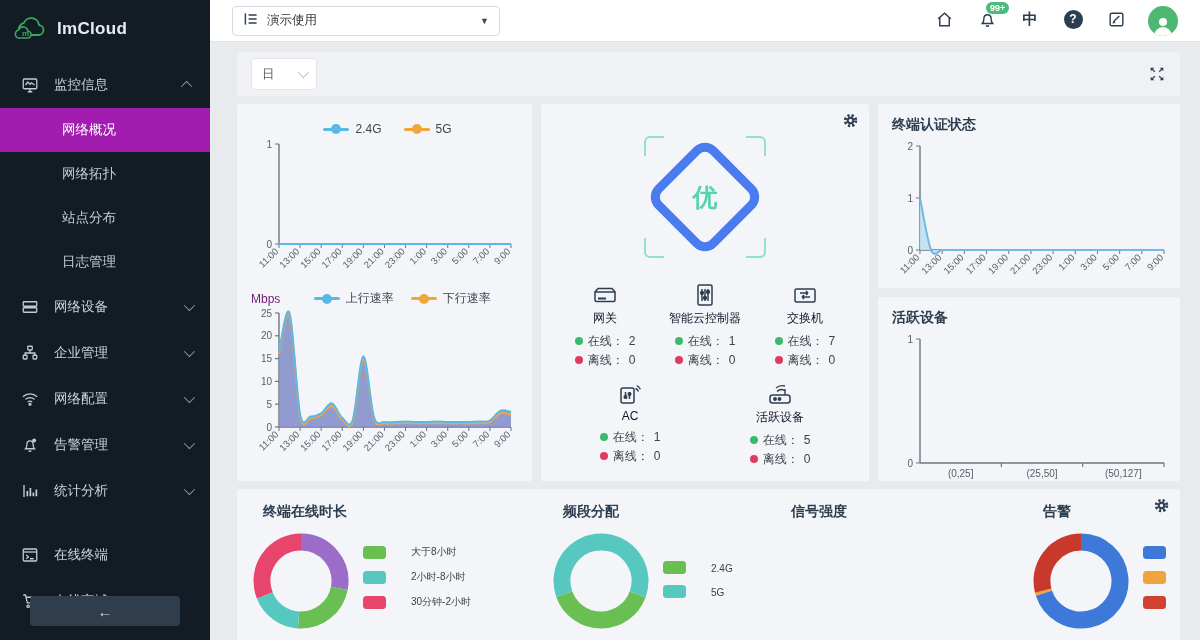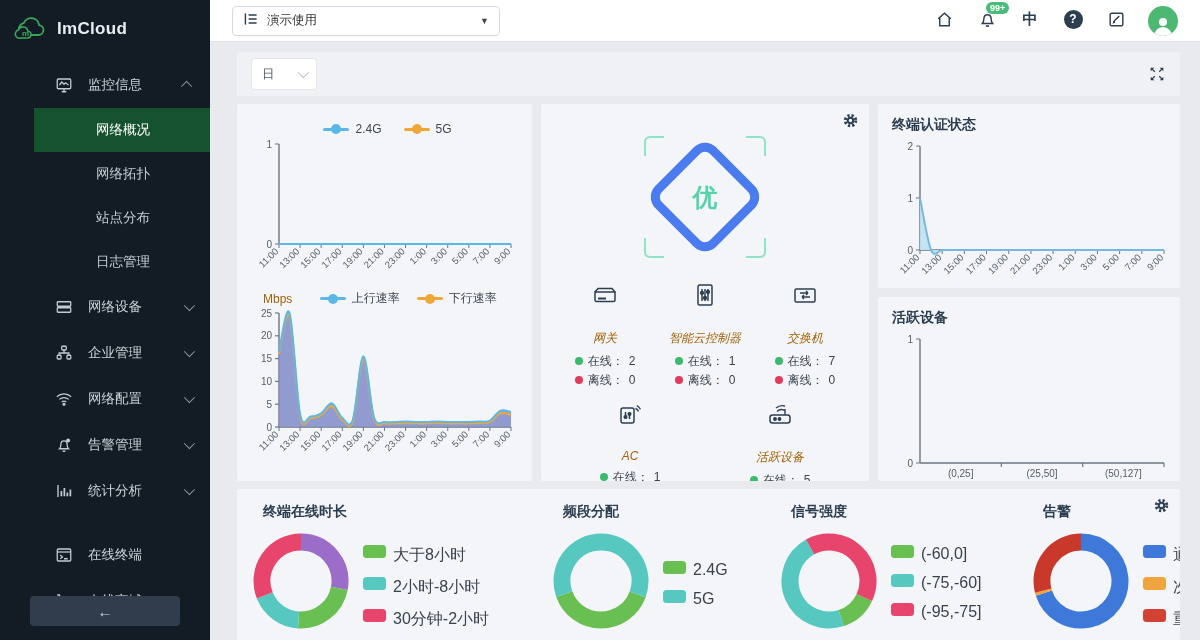--- a/index.html
+++ b/index.html
@@ -3,29 +3,29 @@
 <meta charset="utf-8">
 <style>
   * { margin:0; padding:0; box-sizing:border-box; }
   html,body { width:1200px; height:640px; overflow:hidden; font-family:"Liberation Sans","DejaVu Sans",sans-serif; }
   .app { display:flex; width:1200px; height:640px; background:#e8eaee; }
 
   
   .sidebar { width:210px; height:640px; background:#131c25; color:#d2d8dd; flex-shrink:0; display:flex; flex-direction:column; position:relative; }
   .logo { display:flex; align-items:center; gap:9px; padding:14px 0 18px 14px; }
   .logo-text { color:#e8ecef; font-size:17px; font-weight:bold; letter-spacing:.3px; }
-  .menu { flex:1; overflow:hidden;padding-left:34px; }
+  .menu { flex:1; overflow:hidden; }
   .menu-item { display:flex; align-items:center; height:46px; padding:0 18px 0 20px; font-size:13.5px; cursor:pointer; color:#ccd3d9; }
   .menu-item .mi-icon { width:20px; height:20px; margin-right:14px; display:flex; align-items:center; justify-content:center; color:#c3cbd2; }
   .menu-item .mi-label { flex:1; }
   .chev { width:8px; height:8px; border-right:1.6px solid #8d98a1; border-bottom:1.6px solid #8d98a1; }
   .chev.down { transform:rotate(45deg) translateY(-2px); }
   .chev.up { transform:rotate(225deg) translateY(-2px); }
   .submenu-item { height:44px; display:flex; align-items:center; padding-left:62px; font-size:13.5px; color:#c6cdd4; cursor:pointer; }
-  .submenu-item.active { background:#14532d; color:#fff; }
+  .submenu-item.active { background:#a21caf; color:#fff; }
   .menu-gap { height:18px; }
   .collapse-btn { position:absolute; bottom:14px; left:30px; width:150px; height:30px; background:#303d4c; border-radius:4px; color:#cfd6dd; display:flex; align-items:center; justify-content:center; font-size:15px; cursor:pointer; }
 
   
   .main { flex:1; display:flex; flex-direction:column; min-width:0; }
   .topbar { height:42px; background:#ffffff; border-bottom:1px solid #dfe3e8; display:flex; align-items:center; padding:0 22px; flex-shrink:0; }
   .org-select { width:268px; height:30px; border:1px solid #d6dae0; border-radius:4px; display:flex; align-items:center; padding:0 10px; gap:8px; cursor:pointer; background:#fff; }
   .org-select .org-label { flex:1; font-size:12.5px; color:#333; }
   .org-caret { font-size:9px; color:#444; }
   .topbar-right { margin-left:auto; display:flex; align-items:center; gap:21px; }
@@ -44,51 +44,51 @@
   .cards-row { display:flex; gap:9px; height:377px; }
   .card { background:#f4f5f8; border-radius:2px; }
   .card-title { font-size:14px; font-weight:bold; color:#2c3e50; }
 
   .card-left { width:295px; padding:12px 8px 8px 14px; overflow:hidden; }
   .legend-row { display:flex; align-items:center; justify-content:center; gap:22px; margin:6px 0 2px; }
   .legend-line { display:flex; align-items:center; gap:6px; font-size:12px; color:#3b4651; }
   .dotline { position:relative; width:26px; height:3px; border-radius:2px; }
   .dotline::after { content:""; position:absolute; left:8px; top:-3.5px; width:10px; height:10px; border-radius:50%; background:inherit; }
   .mbps-row { display:flex; align-items:center; margin-top:2px; }
-  .mbps-label { font-size:12px; color:#a16207; margin-left:12px; }
+  .mbps-label { font-size:12px; color:#701a75; }
   .mbps-row .legend-wrap { flex:1; display:flex; justify-content:center; gap:17px; }
 
   .card-mid { width:328px; position:relative; padding:10px 14px; overflow:hidden; }
   .gear { position:absolute; top:8px; right:10px; cursor:pointer; }
   .health-wrap { height:158px; display:flex; align-items:center; justify-content:center; position:relative; margin-top:4px; }
   .bracket-box { position:relative; width:122px; height:122px; display:flex; align-items:center; justify-content:center; }
   .corner { position:absolute; width:20px; height:20px; border-color:#8fe3c6; border-style:solid; border-width:0; }
   .corner.tl { top:0; left:0; border-top-width:2px; border-left-width:2px; border-top-left-radius:6px; }
   .corner.tr { top:0; right:0; border-top-width:2px; border-right-width:2px; border-top-right-radius:6px; }
   .corner.bl { bottom:0; left:0; border-bottom-width:2px; border-left-width:2px; border-bottom-left-radius:6px; }
   .corner.br { bottom:0; right:0; border-bottom-width:2px; border-right-width:2px; border-bottom-right-radius:6px; }
   .diamond { width:86px; height:86px; border:9px solid #4a7cf0; border-radius:16px; transform:rotate(45deg); display:flex; align-items:center; justify-content:center; }
   .grade { transform:rotate(-45deg); color:#55d3ab; font-size:25px; font-weight:bold; }
   .devices-grid { display:flex; flex-wrap:wrap; margin-top:4px; }
   .device { width:33.33%; display:flex; flex-direction:column; align-items:center; margin-bottom:10px; }
   .device.wide { width:50%; }
   .device .d-icon { height:30px; display:flex; align-items:center; justify-content:center; color:#2c3e50; }
-  .device .d-name { font-size:12px; color:#a16207; margin:20px 0 5px;font-style:italic; }
+  .device .d-name { font-size:12px; color:#0f172a; margin:0 0 5px; }
   .d-status { font-size:12px; color:#39434d; display:flex; align-items:center; gap:5px; line-height:1.55; }
   .dot { width:8px; height:8px; border-radius:50%; display:inline-block; }
 
   .card-col { width:302px; display:flex; flex-direction:column; gap:9px; }
   .card-sm { flex:1; padding:12px 8px 6px 14px; overflow:hidden; }
 
   .card-bottom { margin-top:8px; height:210px; position:relative; padding:14px 18px 0 16px; overflow:hidden; }
   .donut-sections { display:grid; grid-template-columns:300px 228px 252px 1fr; }
   .donut-sec .card-title { margin-left:10px; }
   .donut-flex { display:flex; align-items:flex-start; gap:14px; margin-top:12px; }
   .donut-legend { display:flex; flex-direction:column; gap:11px; margin-top:12px; }
-  .dl-item { display:flex; align-items:flex-start; gap:7px; font-size:16px; color:#39434d; white-space:nowrap; }
+  .dl-item { display:flex; align-items:flex-end; gap:25px; font-size:10px; color:#39434d; white-space:nowrap; }
   .chip { width:23px; height:13px; border-radius:3.5px; flex-shrink:0; }
 
   svg text { font-family:"Liberation Sans","DejaVu Sans",sans-serif; }
 </style>
 </head>
 <body>
 
 <div class="app">
 
   <aside class="sidebar">
@@ -629,41 +629,20 @@
                 <span class="dl-item">
                     <span class="chip" style="background: rgb(86, 200, 192);"></span>
                     <span>5G</span>
                   </span>
               </div>
             </div>
           </div>
 
           <div class="donut-sec">
             <h3 class="card-title">信号强度</h3>
-            <div class="donut-flex">
-              <svg width="96" height="96">
-                  <path d="M83.35,64.48 A39 39 0 0 1 60.18,85.05" fill="none" stroke="#6abf52" stroke-width="17"></path>
-                  <path d="M60.18,85.05 A39 39 0 0 1 29.09,13.89" fill="none" stroke="#56c8c0" stroke-width="17"></path>
-                  <path d="M29.09,13.89 A39 39 0 0 1 83.35,64.48" fill="none" stroke="#e8456d" stroke-width="17"></path>
-                </svg>
-              <div class="donut-legend">
-                <span class="dl-item">
-                    <span class="chip" style="background: rgb(106, 191, 82);"></span>
-                    <span>(-60,0]</span>
-                  </span>
-                <span class="dl-item">
-                    <span class="chip" style="background: rgb(86, 200, 192);"></span>
-                    <span>(-75,-60]</span>
-                  </span>
-                <span class="dl-item">
-                    <span class="chip" style="background: rgb(232, 69, 109);"></span>
-                    <span>(-95,-75]</span>
-                  </span>
-              </div>
-            </div>
           </div>
 
           <div class="donut-sec">
             <h3 class="card-title">告警</h3>
             <div class="donut-flex">
               <svg width="96" height="96">
                   <path d="M48.00,9.00 A39 39 0 1 1 10.91,60.05" fill="none" stroke="#3e78d8" stroke-width="17"></path>
                   <path d="M10.91,60.05 A39 39 0 0 1 10.23,57.70" fill="none" stroke="#f0a43e" stroke-width="17"></path>
                   <path d="M10.23,57.70 A39 39 0 0 1 48.00,9.00" fill="none" stroke="#c8392b" stroke-width="17"></path>
                 </svg>

